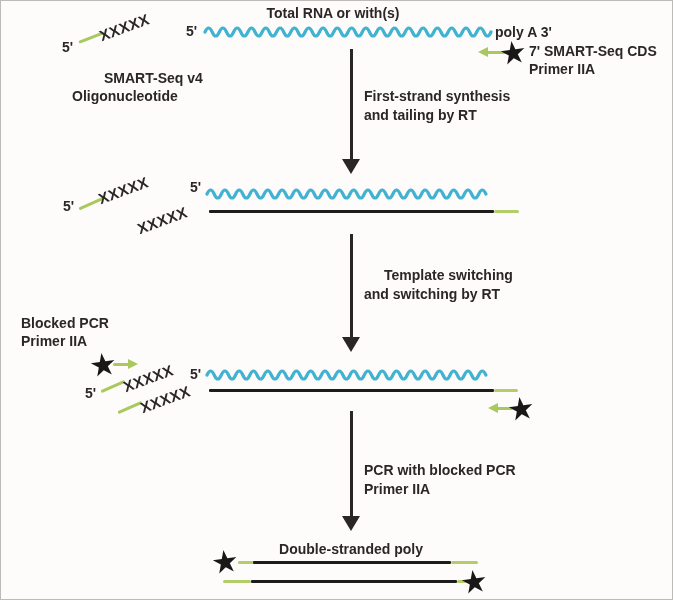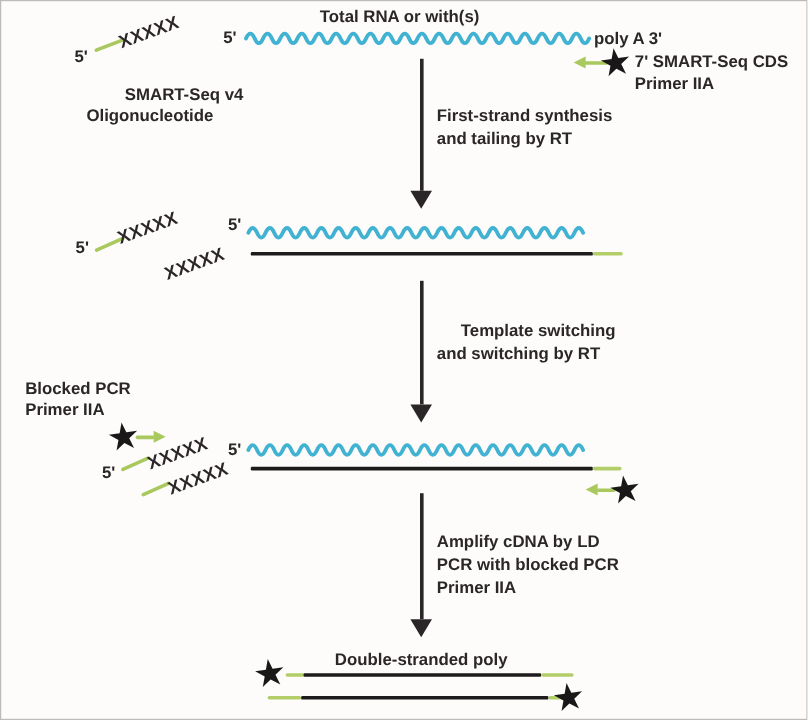--- a/index.html
+++ b/index.html
@@ -113,21 +113,20 @@
     </svg>
   <div class="strand" style="left:208px;top:388px;width:285px;"></div>
   <div class="gseg" style="left:493px;top:388px;width:24px;"></div>
 
   <div class="hhead-l" style="left:487px;top:402px;"></div>
   <div class="harrow" style="left:496px;top:406px;width:16px;"></div>
   <span class="star" style="left:520px;top:408px;">★</span>
 
   <div class="varrow" style="left:349px;top:410px;height:105px;"></div>
   <div class="vhead" style="left:341px;top:515px;"></div>
-  <div class="txt" style="left:363px;top:441px;">Amplify cDNA by LD</div>
   <div class="txt" style="left:363px;top:460px;">PCR with blocked PCR</div>
   <div class="txt" style="left:363px;top:479px;">Primer IIA</div>
 
   <div class="txt ctr" style="left:255px;top:539px;width:190px;">Double-stranded poly</div>
 
   <span class="star" style="left:224px;top:561px;">★</span>
   <div class="gseg" style="left:237px;top:560px;width:16px;"></div>
   <div class="strand" style="left:252px;top:560px;width:198px;"></div>
   <div class="gseg" style="left:450px;top:560px;width:27px;"></div>
 

